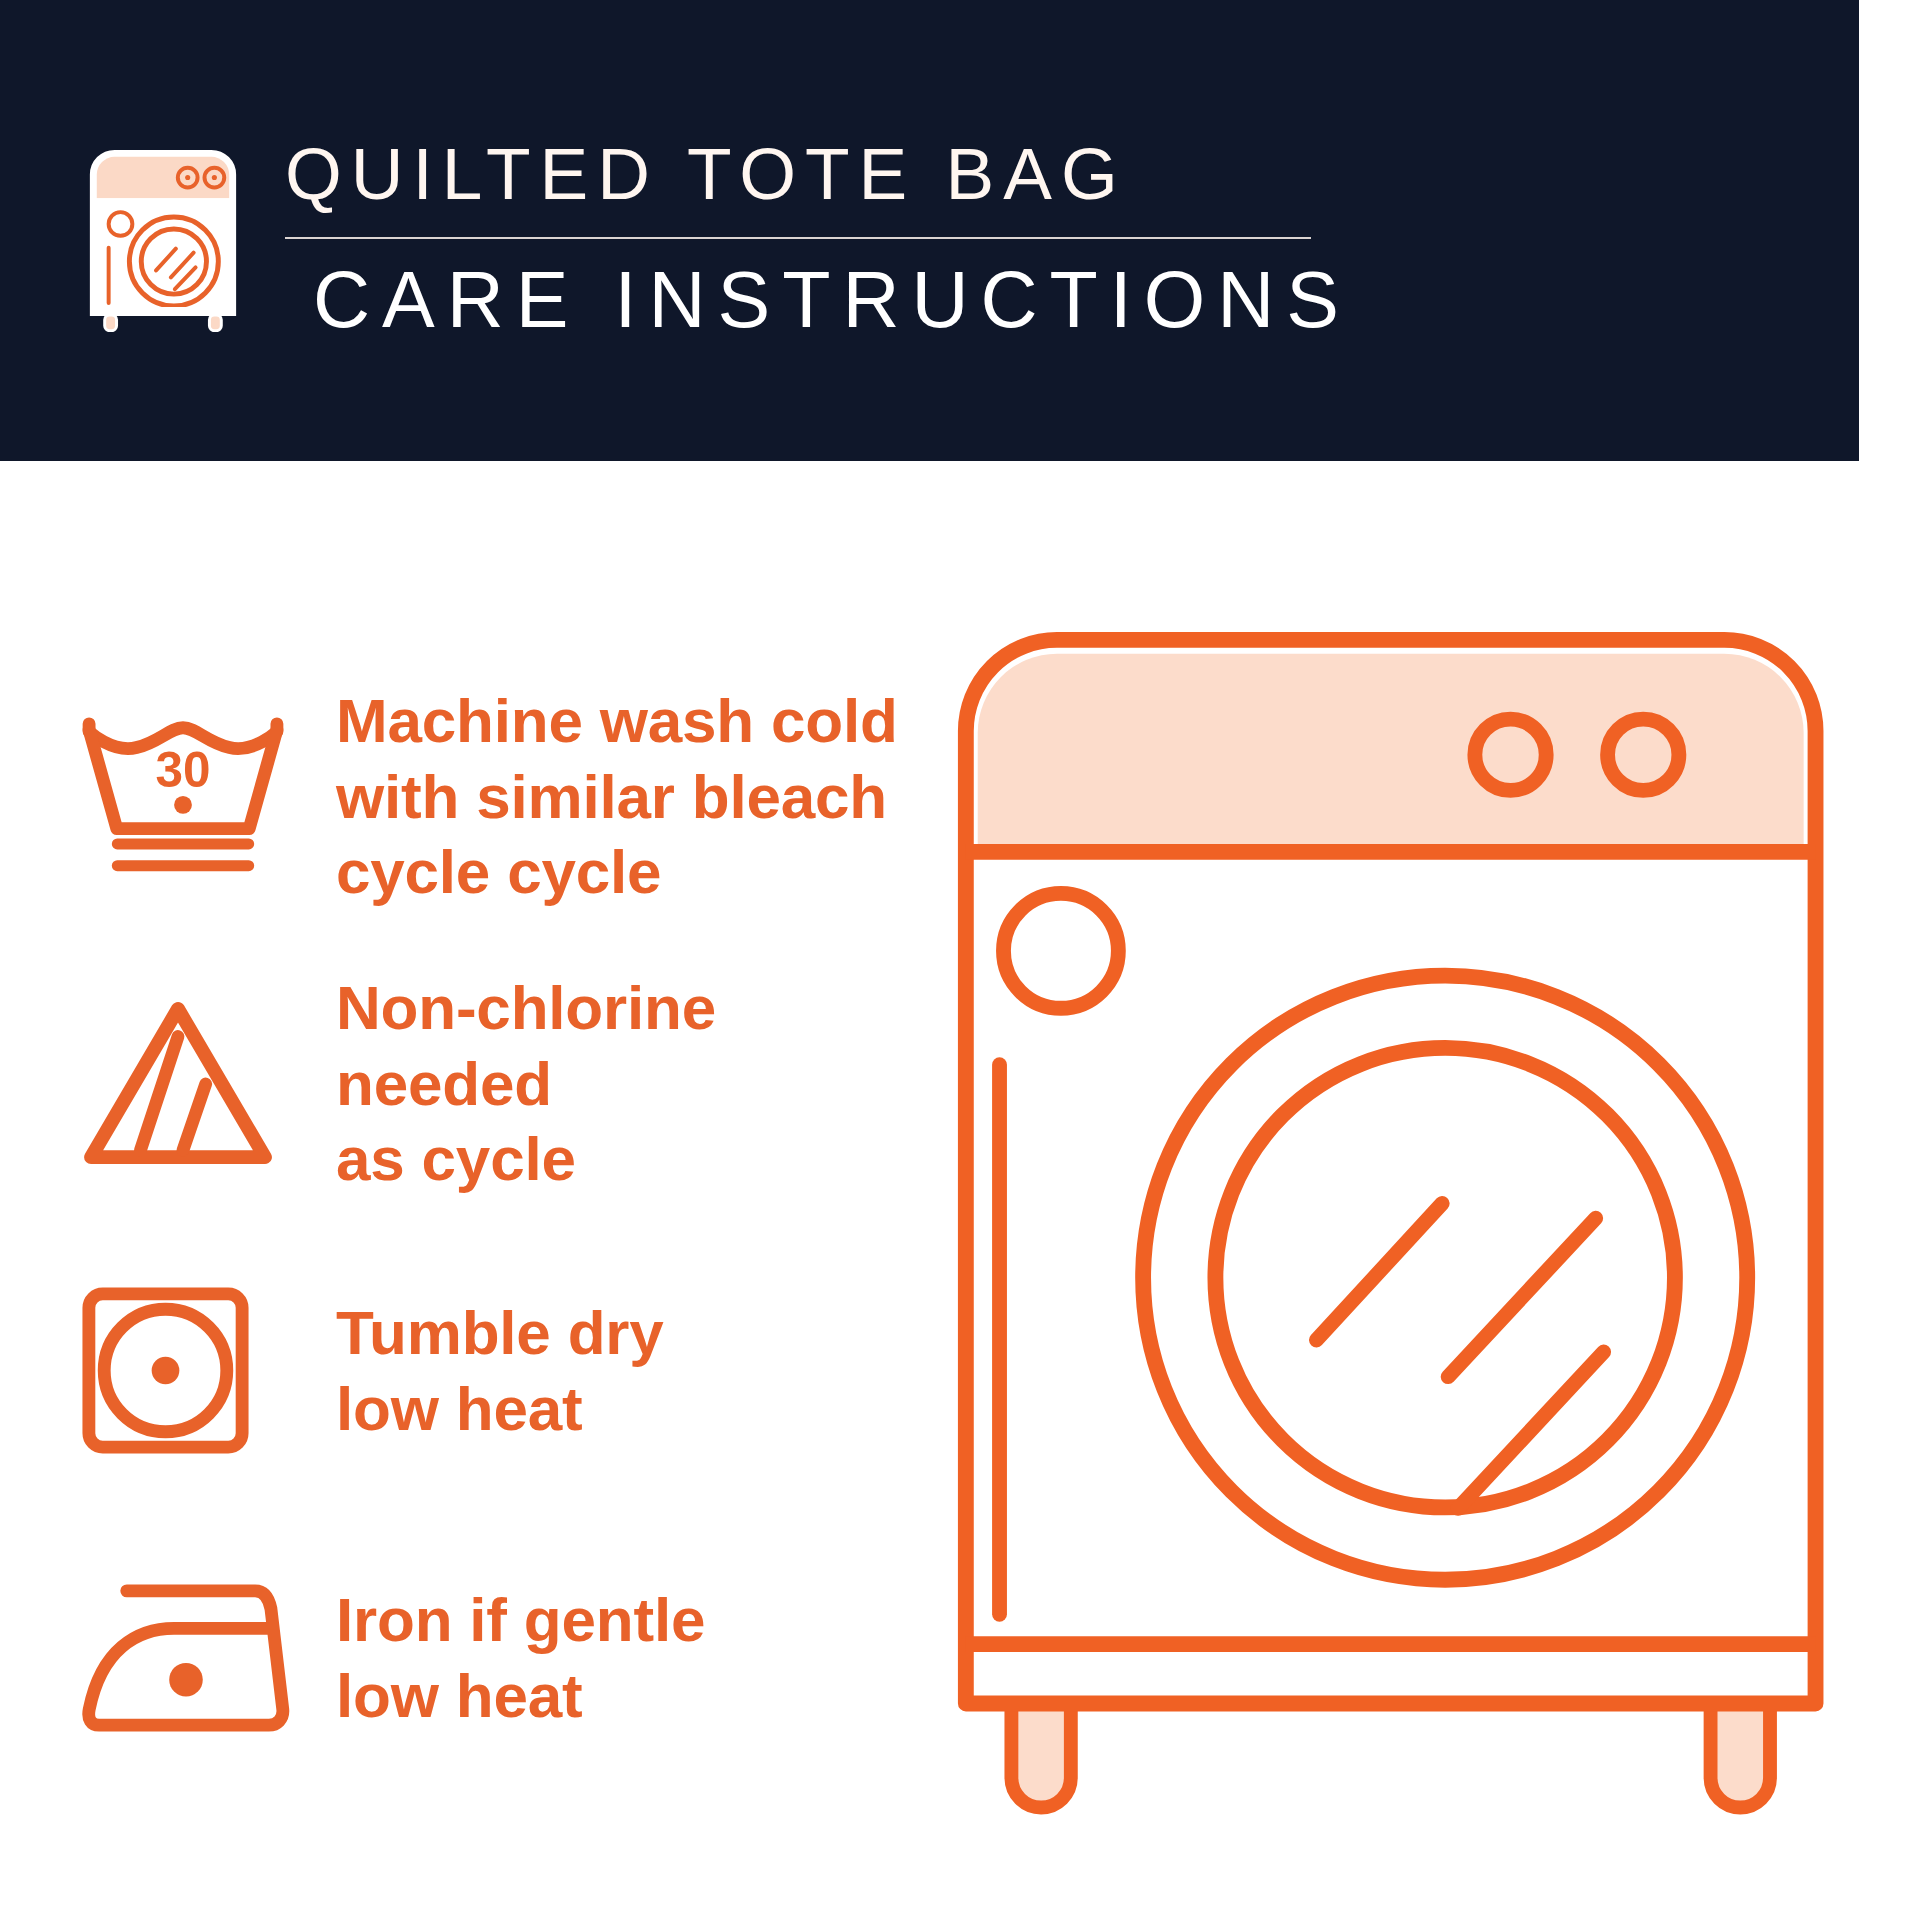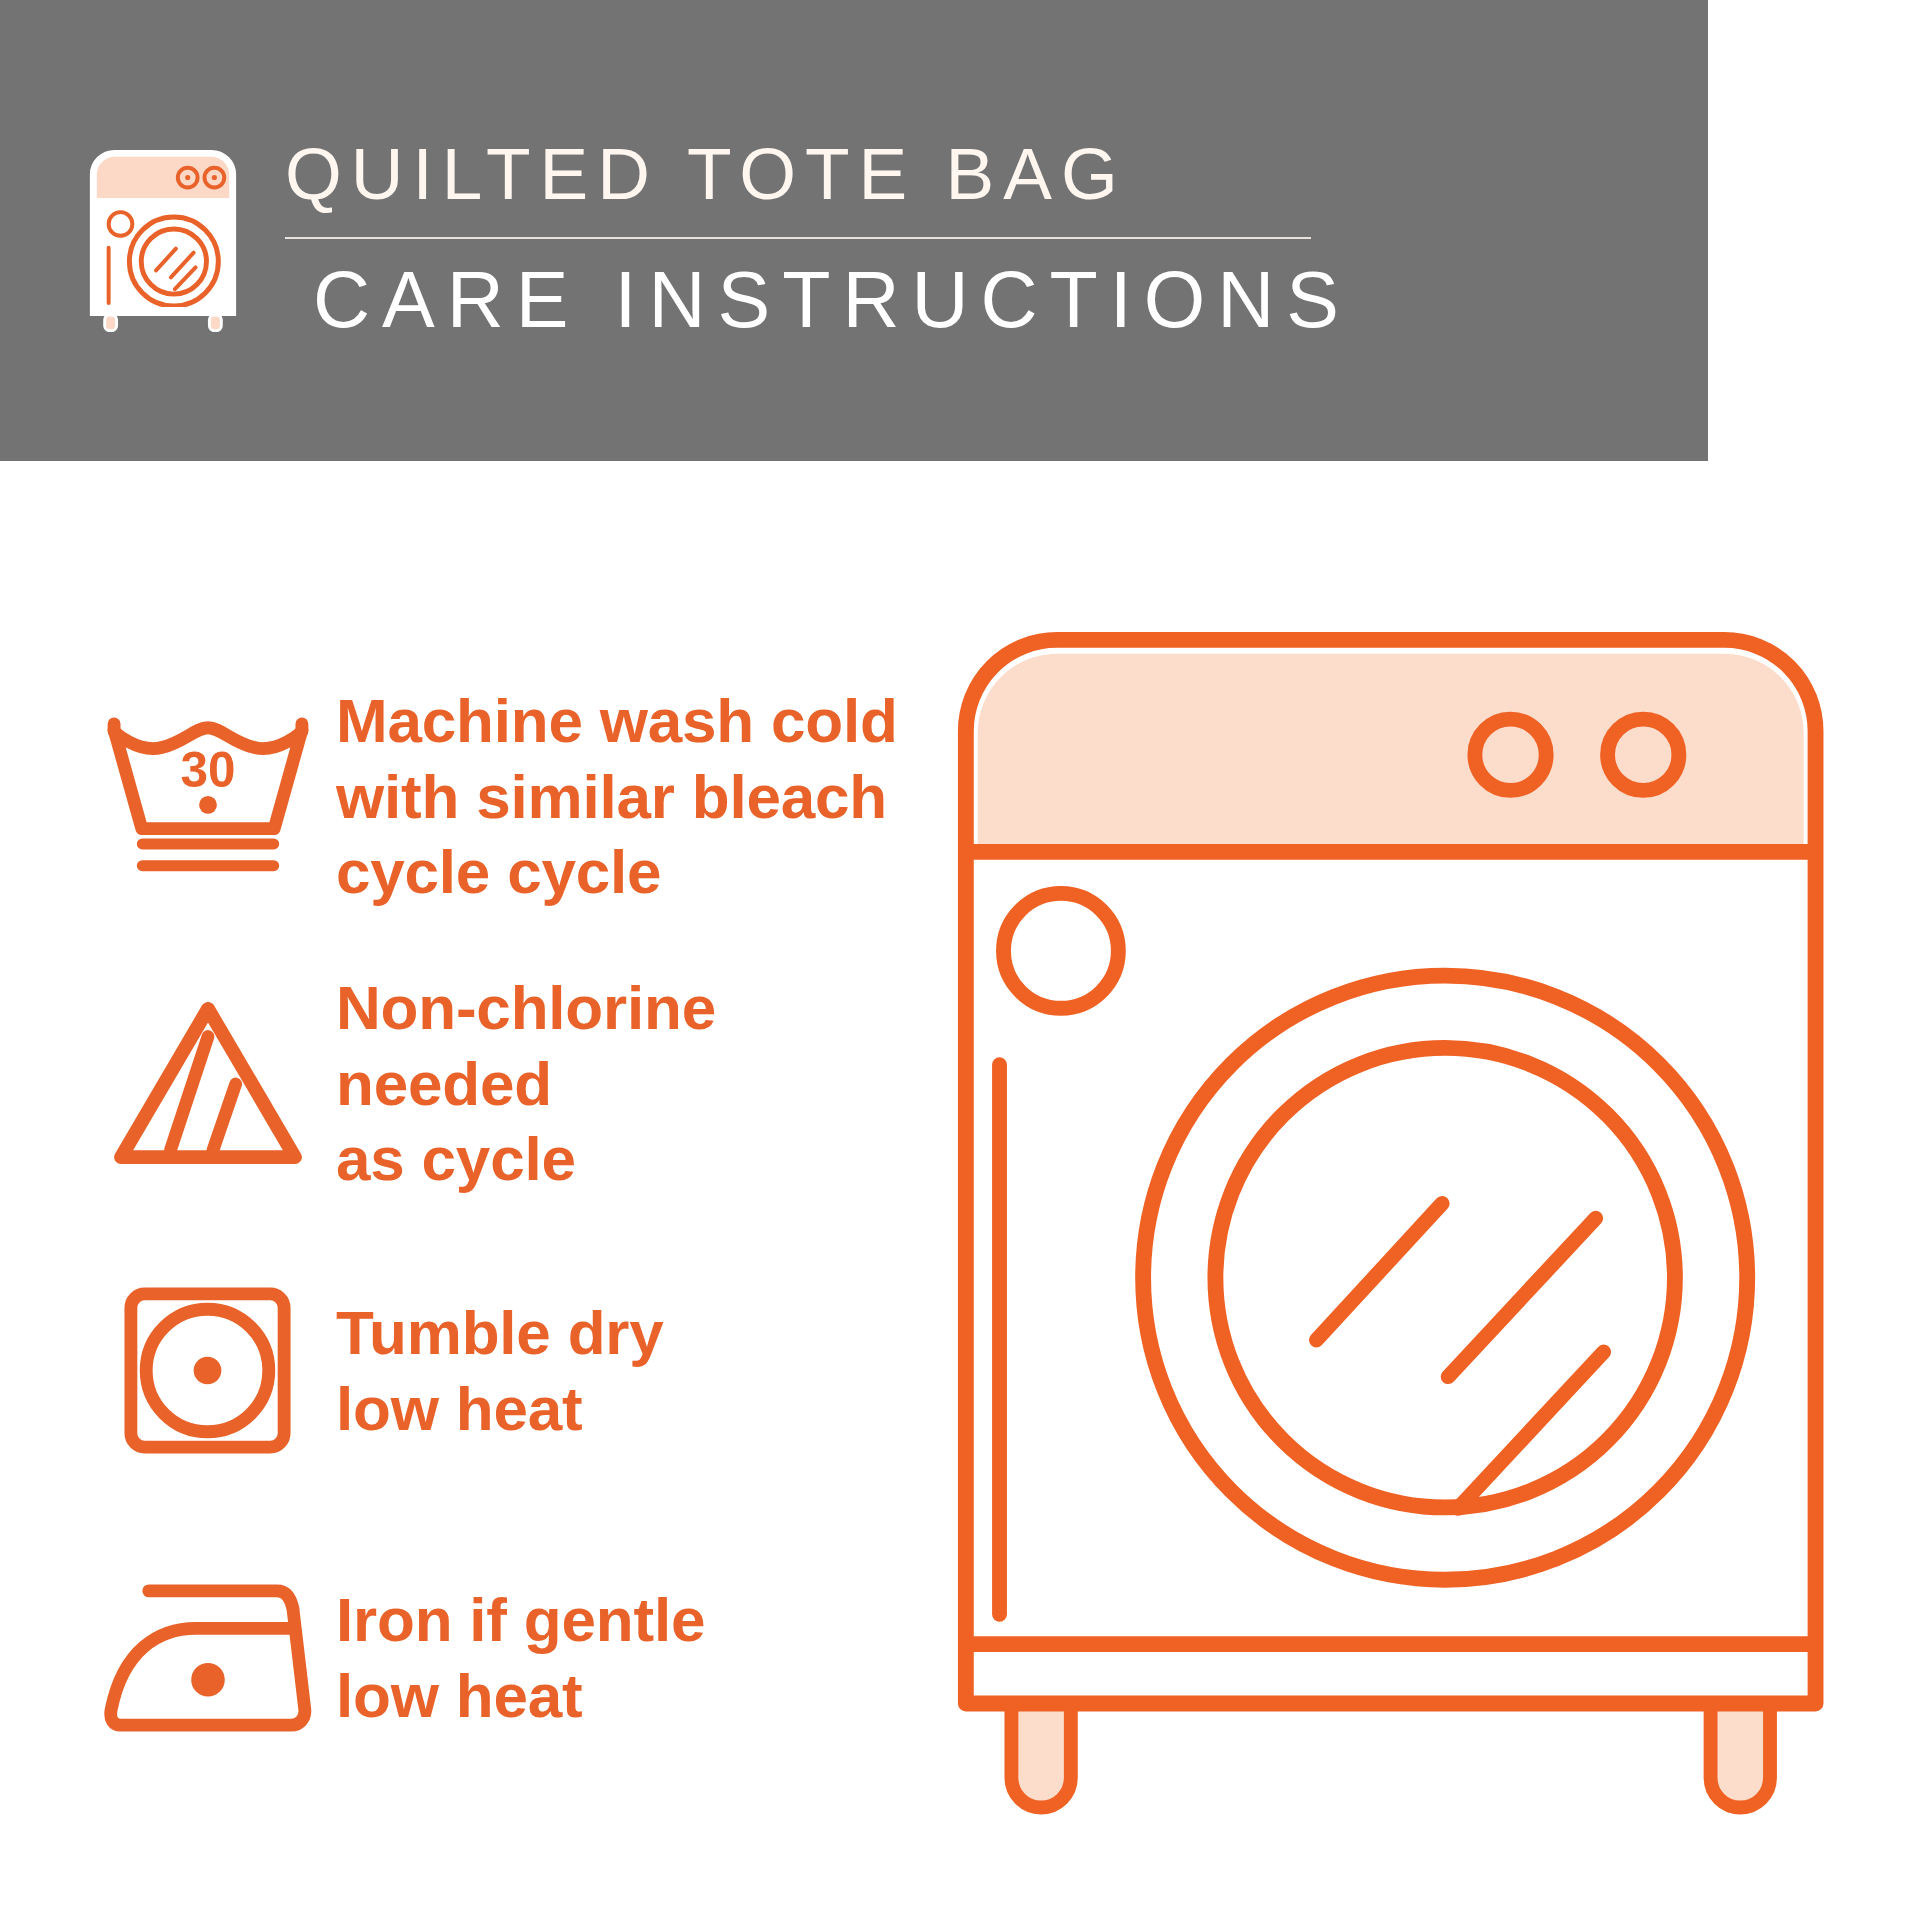--- a/index.html
+++ b/index.html
@@ -13,23 +13,23 @@
     font-family: "Liberation Sans", sans-serif;
     overflow: hidden;
     position: relative;
   }
 
   
   .header-band {
     position: absolute;
     left: 0;
     top: 0;
-    width: 1708px;
+    width: 1859px;
     height: 461px;
-    background: #737373;
+    background: #0f172a;
   }
   .header-inner {
     position: absolute;
     left: 79px;
     top: 131px;
     display: flex;
     align-items: flex-start;
   }
   .header-logo {
     width: 168px;
@@ -79,21 +79,20 @@
   .care-row {
     display: flex;
     align-items: center;
     height: 287px;
   }
   .care-icon-cell {
     width: 257px;
     flex: 0 0 257px;
     display: flex;
     align-items: center;
-    justify-content: center;
   }
   .care-icon-cell svg {
     display: block;
   }
   .care-label {
     color: #E8622A;
     font-size: 62px;
     line-height: 1.22;
     font-weight: 700;
     letter-spacing: -0.2px;

